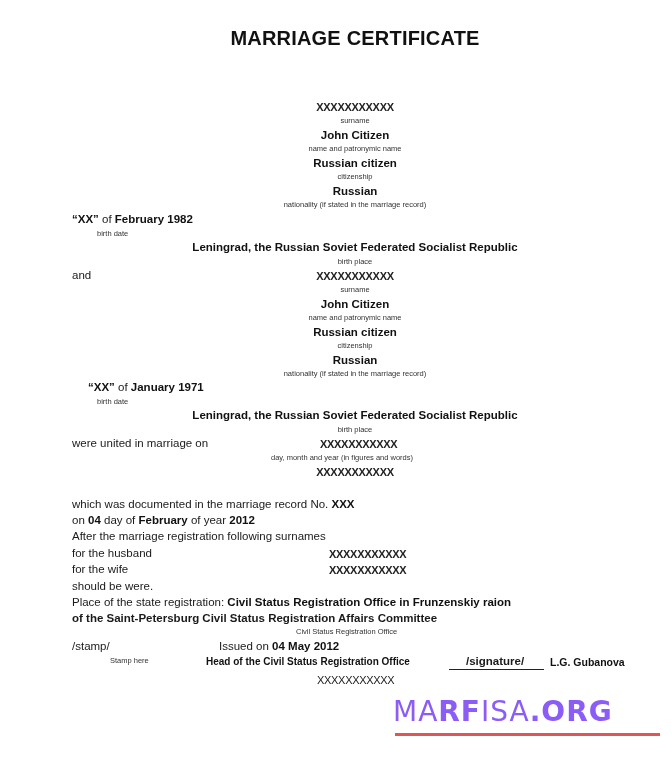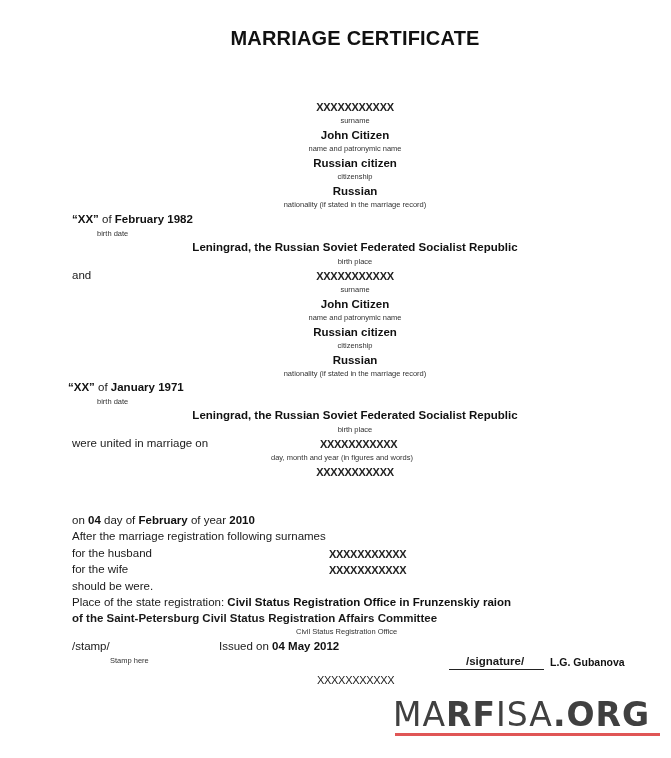--- a/index.html
+++ b/index.html
@@ -10,21 +10,21 @@
   .ctr { left: 0; width: 710px; text-align: center; }
   .title { font-size: 20px; font-weight: bold; letter-spacing: 0.2px; color: #111; }
   .val { font-size: 11.5px; font-weight: bold; color: #111; }
   .val-lg { font-size: 11.5px; font-weight: bold; color: #111; }
   .xx { font-size: 11px; font-weight: bold; letter-spacing: -0.3px; color: #222; }
   .cap { font-size: 7.5px; color: #333; }
   .txt { font-size: 11.5px; color: #1a1a1a; }
   .txt b { font-weight: bold; color: #111; }
   .bold { font-weight: bold; }
   .sig-line { position: absolute; left: 449px; top: 669px; width: 95px; height: 1px; background: #222; }
-  .logo { position: absolute; left: 393px; top: 698px; font-size: 33px; color: #404040;
+  .logo { position: absolute; left: 393px; top: 698px; font-size: 28px; color: #8b5cf6;
           letter-spacing: 1px; line-height: 1; font-family: "DejaVu Sans", sans-serif; }
   .logo .light { font-weight: normal; }
   .logo .heavy { font-weight: bold; }
   .logo-bar { position: absolute; left: 395px; top: 733px; width: 265px; height: 3px; background: #e05656; }
 </style>
 </head>
 <body>
 
 <div class="doc">
 
@@ -48,45 +48,47 @@
 
   <div class="ln ctr xx" style="top:271px;">XXXXXXXXXXX</div>
   <div class="ln ctr cap" style="top:286px;">surname</div>
   <div class="ln ctr val" style="top:299px;">John Citizen</div>
   <div class="ln ctr cap" style="top:314px;">name and patronymic name</div>
   <div class="ln ctr val-lg" style="top:327px;">Russian citizen</div>
   <div class="ln ctr cap" style="top:342px;">citizenship</div>
   <div class="ln ctr val-lg" style="top:355px;">Russian</div>
   <div class="ln ctr cap" style="top:370px;">nationality (if stated in the marriage record)</div>
 
-  <div class="ln txt" style="left:68px; top:382px;"><b>“XX”</b><span> of </span><b>January 1971</b></div>
+  <div class="ln txt" style="left:88px; top:382px;"><b>“XX”</b><span> of </span><b>January 1971</b></div>
   <div class="ln cap" style="left:97px; top:398px;">birth date</div>
   <div class="ln ctr val" style="top:410px;">Leningrad, the Russian Soviet Federated Socialist Republic</div>
   <div class="ln ctr cap" style="top:426px;">birth place</div>
 
   <div class="ln txt" style="left:72px; top:438px;text-align:center;">were united in marriage on</div>
   <div class="ln xx" style="left:320px; top:439px;">XXXXXXXXXXX</div>
   <div class="ln cap" style="left:271px; top:454px;">day, month and year (in figures and words)</div>
   <div class="ln ctr xx" style="top:467px;">XXXXXXXXXXX</div>
 
-  <div class="ln txt" style="left:72px; top:515px;"><span>on </span><b>04</b><span> day of </span><b>February</b><span> of year </span><b>2010</b></div>
+  <div class="ln txt" style="left:72px; top:499px;"><span>which was documented in the marriage record No. </span><b>XXX</b></div>
+  <div class="ln txt" style="left:72px; top:515px;"><span>on </span><b>04</b><span> day of </span><b>February</b><span> of year </span><b>2012</b></div>
   <div class="ln txt" style="left:72px; top:531px;">After the marriage registration following surnames</div>
   <div class="ln txt" style="left:72px; top:548px;">for the husband</div>
   <div class="ln xx" style="left:329px; top:549px;">XXXXXXXXXXX</div>
   <div class="ln txt" style="left:72px; top:564px;text-align:center;">for the wife</div>
   <div class="ln xx" style="left:329px; top:565px;">XXXXXXXXXXX</div>
   <div class="ln txt" style="left:72px; top:581px;">should be were.</div>
 
   <div class="ln txt bold" style="left:72px; top:613px;">of the Saint-Petersburg Civil Status Registration Affairs Committee</div>
   <div class="ln txt" style="left:72px; top:597px;"><span>Place of the state registration: </span><b>Civil Status Registration Office in Frunzenskiy raion</b></div>
   <div class="ln cap" style="left:296px; top:628px;">Civil Status Registration Office</div>
 
   <div class="ln txt" style="left:72px; top:641px;">/stamp/</div>
   <div class="ln cap" style="left:110px; top:657px;">Stamp here</div>
   <div class="ln txt" style="left:206px; top:641px;margin-left:13px;"><span>Issued on </span><b>04 May 2012</b></div>
+  <div class="ln val" style="left:206px; top:657px; font-size:10px;">Head of the Civil Status Registration Office</div>
   <div class="ln txt" style="left:466px; top:656px;font-weight:bold;">/signature/</div>
   <div class="sig-line"></div>
   <div class="ln val" style="left:550px; top:657px; font-size:10.5px;">L.G. Gubanova</div>
   <div class="ln xx" style="left:317px; top:675px; font-weight:normal;">XXXXXXXXXXX</div>
 
   <div class="logo"><span class="light">MA</span><span class="heavy">RF</span><span class="light">ISA</span><span class="heavy">.ORG</span></div>
   <div class="logo-bar"></div>
 
 </div>
 

